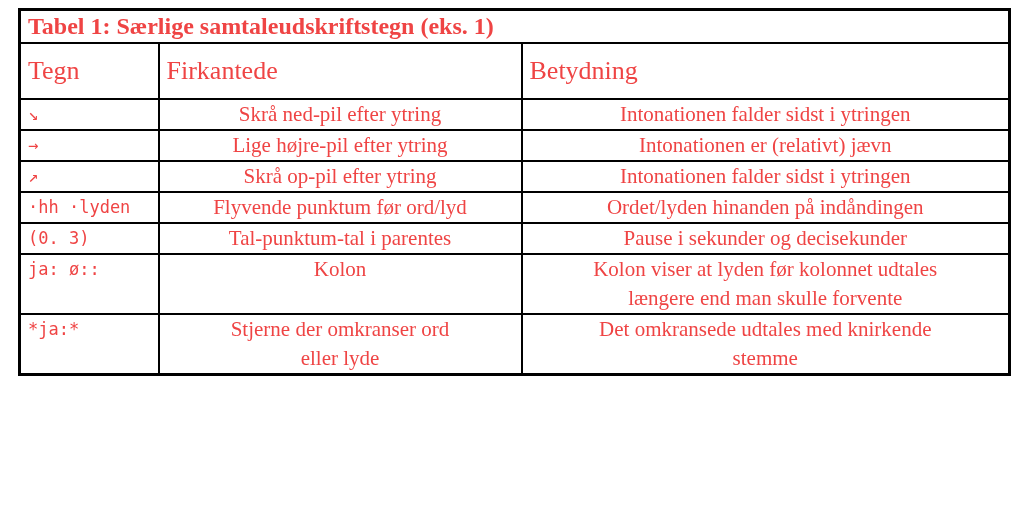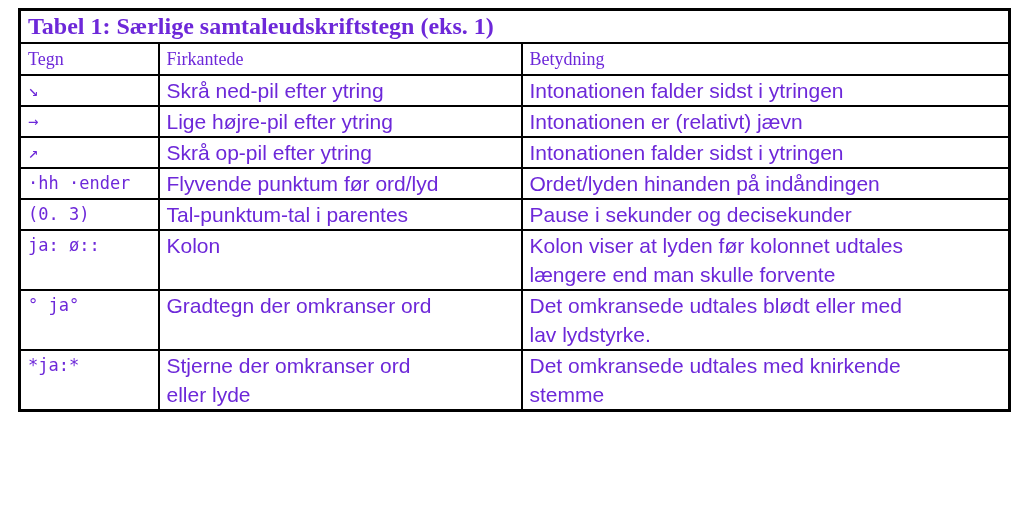--- a/index.html
+++ b/index.html
@@ -16,55 +16,56 @@
   table.main-table {
     border-collapse: collapse;
     table-layout: fixed;
     width: 990px;
     background: #ffffff;
     border: 3px solid #000000;
   }
   table.main-table td, table.main-table th {
     border: 2px solid #000000;
     vertical-align: top;
-    color: #6d28d9;
+    color: #ef4444;
     overflow: hidden;
   }
   td.title-cell {
     font-family: "Liberation Serif", serif;
     font-weight: bold;
     font-size: 24px;
     line-height: 31px;
     height: 31px;
     padding: 0 7px;
     white-space: nowrap;
   }
   th.col-header {
     font-family: "Liberation Serif", serif;
     font-weight: normal;
-    font-size: 18px;
+    font-size: 26px;
     line-height: 30px;
     height: 30px;
     text-align: left;
-    padding: 0 7px;
+    padding: 12px 7px;
     white-space: nowrap;
   }
   td.tegn-cell {
     font-family: "DejaVu Sans Mono", monospace;
     font-size: 17px;
     line-height: 29px;
     padding: 0 7px;
     white-space: pre;
   }
   td.text-cell {
-    font-family: Liberation Sans, sans-serif;
+    font-family: Liberation Serif, serif;
     font-size: 21px;
     line-height: 29px;
     padding: 0 7px;
     white-space: pre-line;
+    text-align: center;
   }
   tr.data-row {
     height: 29px;
   }
 </style>
 </head>
 <body>
 
 <div class="page">
   <table class="main-table">
@@ -93,42 +94,36 @@
           <td class="tegn-cell">→</td>
           <td class="text-cell">Lige højre-pil efter ytring</td>
           <td class="text-cell">Intonationen er (relativt) jævn</td>
         </tr>
         <tr class="data-row">
           <td class="tegn-cell">↗</td>
           <td class="text-cell">Skrå op-pil efter ytring</td>
           <td class="text-cell">Intonationen falder sidst i ytringen</td>
         </tr>
         <tr class="data-row">
-          <td class="tegn-cell">·hh ·ender</td>
+          <td class="tegn-cell">·hh ·lyden</td>
           <td class="text-cell">Flyvende punktum før ord/lyd</td>
           <td class="text-cell">Ordet/lyden hinanden på indåndingen</td>
         </tr>
         <tr class="data-row">
           <td class="tegn-cell">(0. 3)</td>
           <td class="text-cell">Tal-punktum-tal i parentes</td>
           <td class="text-cell">Pause i sekunder og decisekunder</td>
         </tr>
         <tr class="data-row">
           <td class="tegn-cell">ja: ø::</td>
           <td class="text-cell">Kolon</td>
           <td class="text-cell">Kolon viser at lyden før kolonnet udtales
 længere end man skulle forvente</td>
         </tr>
         <tr class="data-row">
-          <td class="tegn-cell">° ja°</td>
-          <td class="text-cell">Gradtegn der omkranser ord</td>
-          <td class="text-cell">Det omkransede udtales blødt eller med
-lav lydstyrke.</td>
-        </tr>
-        <tr class="data-row">
           <td class="tegn-cell">*ja:*</td>
           <td class="text-cell">Stjerne der omkranser ord
 eller lyde</td>
           <td class="text-cell">Det omkransede udtales med knirkende
 stemme</td>
         </tr>
       </tbody>
   </table>
 </div>
 

